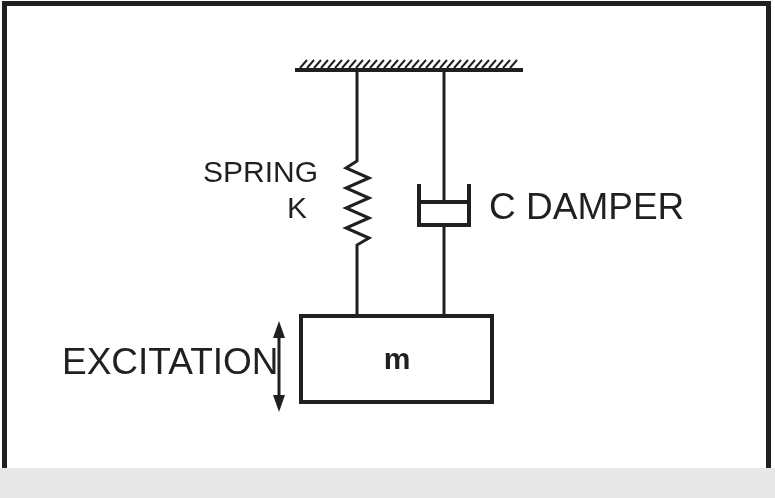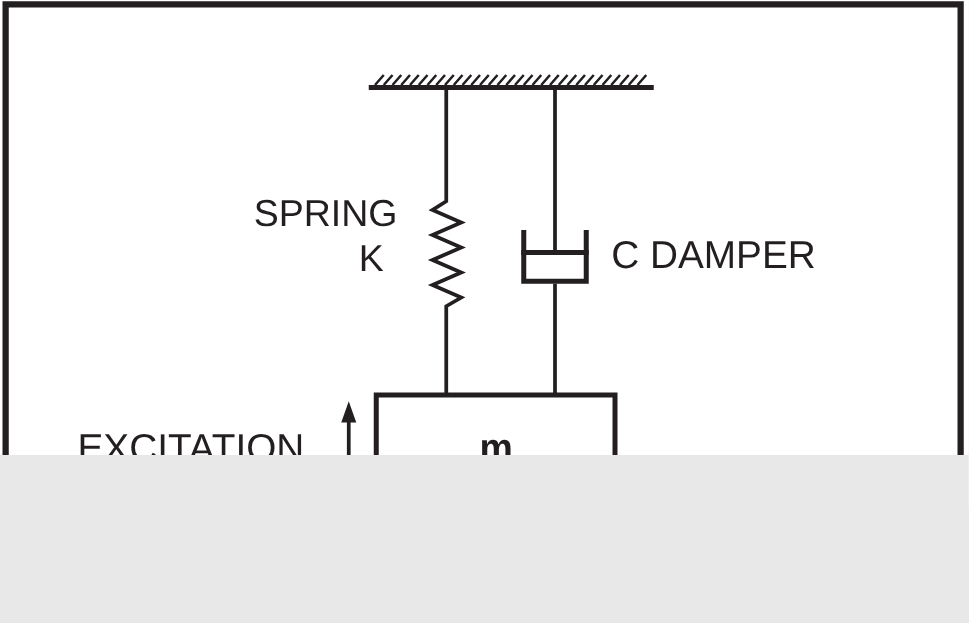--- a/index.html
+++ b/index.html
@@ -5,40 +5,40 @@
   :root { --ink: #231f20; --bg: #ffffff; }
   * { box-sizing: border-box; }
   body {
     margin: 0;
     background: #e8e8e8;
     font-family: "Liberation Sans", "DejaVu Sans", sans-serif;
   }
   .canvas {
     position: relative;
     width: 775px;
-    height: 364px;
+    height: 468px;
     background: var(--bg);
     overflow: hidden;
   }
   .outer-frame {
     position: absolute;
     left: 2px; top: 1px;
     width: 769px; height: 492px;
     border: 5px solid var(--ink);
   }
   svg.drawing {
     position: absolute;
     left: 0; top: 0;
   }
   svg .stroke { stroke: var(--ink); fill: none; }
   svg .fillshape { fill: var(--ink); stroke: none; }
   .label {
     position: absolute;
     color: var(--ink);
-    font-size: 31px;
+    font-size: 37px;
     line-height: 1;
     white-space: nowrap;
   }
   .label.right { text-align: right; }
   .spring-label  { left: 60px;  top: 157px; width: 258px; font-size: 30px; }
   .spring-k      { left: 60px;  top: 193px; width: 247px; font-size: 30px; }
   .damper-label  { left: 489px; top: 188px; }
   .excite-label  { left: 62px;  top: 343px; }
   .mass-label    { left: 511px; top: 352px; }
   .mass-symbol {

